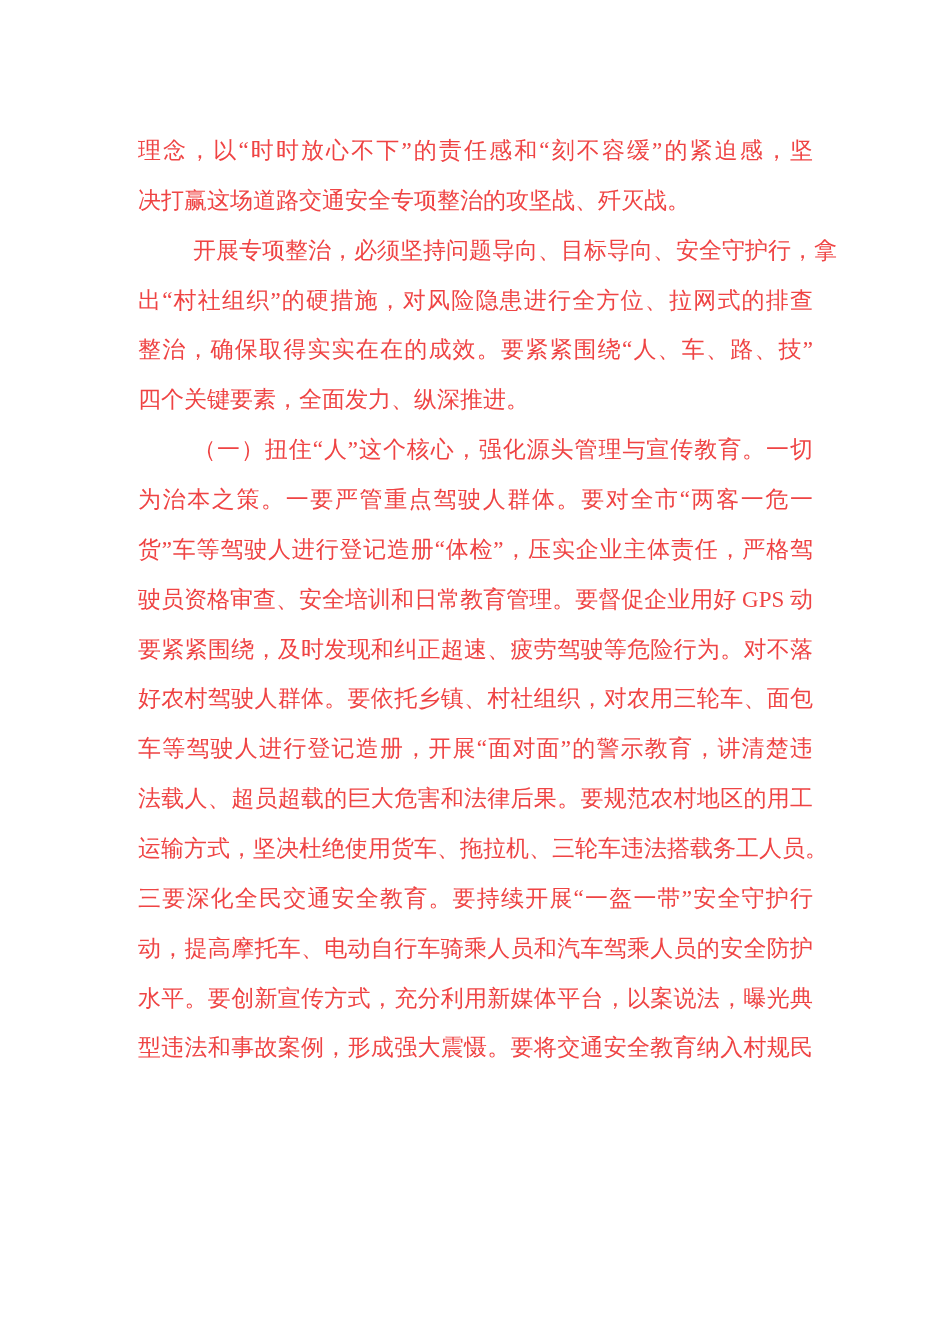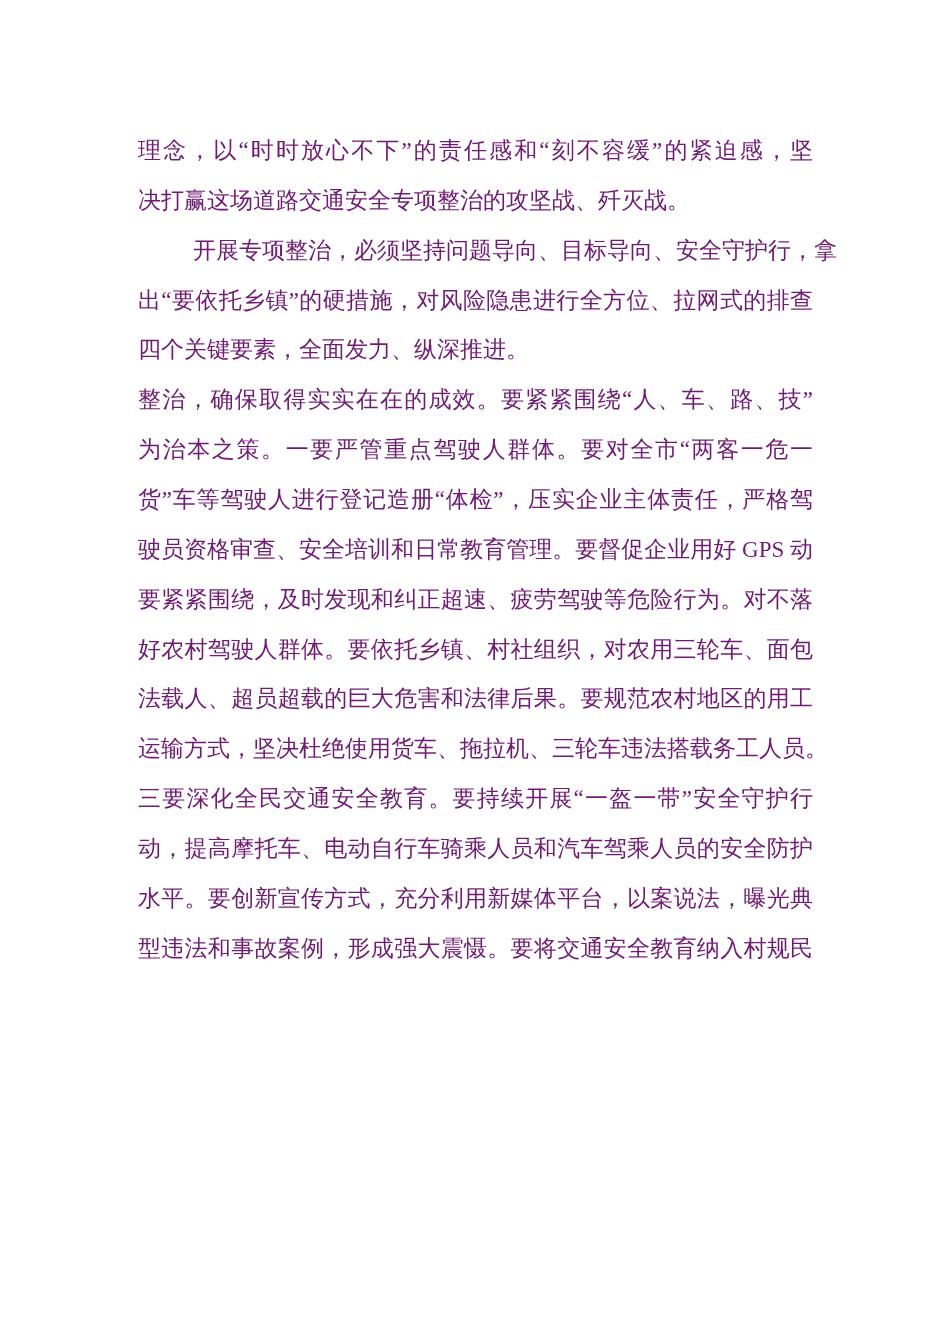--- a/index.html
+++ b/index.html
@@ -40,33 +40,35 @@
     text-align-last: left;
   }
   
   .line.ind {
     text-indent: 55px;
   }
 </style>
 </head>
 <body style="background: rgb(255, 255, 255);">
 
-<div class="sheet" style="background: rgb(255, 255, 255); color: #701a75;">
+<div class="sheet" style="background: rgb(255, 255, 255); color: #ef4444;">
   <div class="textblock">
     <div class="line j">理念，以“时时放心不下”的责任感和“刻不容缓”的紧迫感，坚</div>
     <div class="line e">决打赢这场道路交通安全专项整治的攻坚战、歼灭战。</div>
     <div class="line j ind">开展专项整治，必须坚持问题导向、目标导向、安全守护行，拿</div>
-    <div class="line j">出“要依托乡镇”的硬措施，对风险隐患进行全方位、拉网式的排查</div>
+    <div class="line j">出“村社组织”的硬措施，对风险隐患进行全方位、拉网式的排查</div>
+    <div class="line j">整治，确保取得实实在在的成效。要紧紧围绕“人、车、路、技”</div>
     <div class="line e">四个关键要素，全面发力、纵深推进。</div>
-    <div class="line j">整治，确保取得实实在在的成效。要紧紧围绕“人、车、路、技”</div>
+    <div class="line j ind">（一）扭住“人”这个核心，强化源头管理与宣传教育。一切</div>
     <div class="line j">为治本之策。一要严管重点驾驶人群体。要对全市“两客一危一</div>
     <div class="line j">货”车等驾驶人进行登记造册“体检”，压实企业主体责任，严格驾</div>
     <div class="line j">驶员资格审查、安全培训和日常教育管理。要督促企业用好 GPS 动</div>
     <div class="line j">要紧紧围绕，及时发现和纠正超速、疲劳驾驶等危险行为。对不落</div>
     <div class="line j">好农村驾驶人群体。要依托乡镇、村社组织，对农用三轮车、面包</div>
+    <div class="line j">车等驾驶人进行登记造册，开展“面对面”的警示教育，讲清楚违</div>
     <div class="line j">法载人、超员超载的巨大危害和法律后果。要规范农村地区的用工</div>
     <div class="line e">运输方式，坚决杜绝使用货车、拖拉机、三轮车违法搭载务工人员。</div>
     <div class="line j">三要深化全民交通安全教育。要持续开展“一盔一带”安全守护行</div>
     <div class="line j">动，提高摩托车、电动自行车骑乘人员和汽车驾乘人员的安全防护</div>
     <div class="line j">水平。要创新宣传方式，充分利用新媒体平台，以案说法，曝光典</div>
     <div class="line j">型违法和事故案例，形成强大震慑。要将交通安全教育纳入村规民</div>
   </div>
 </div>
 
 </body></html>

